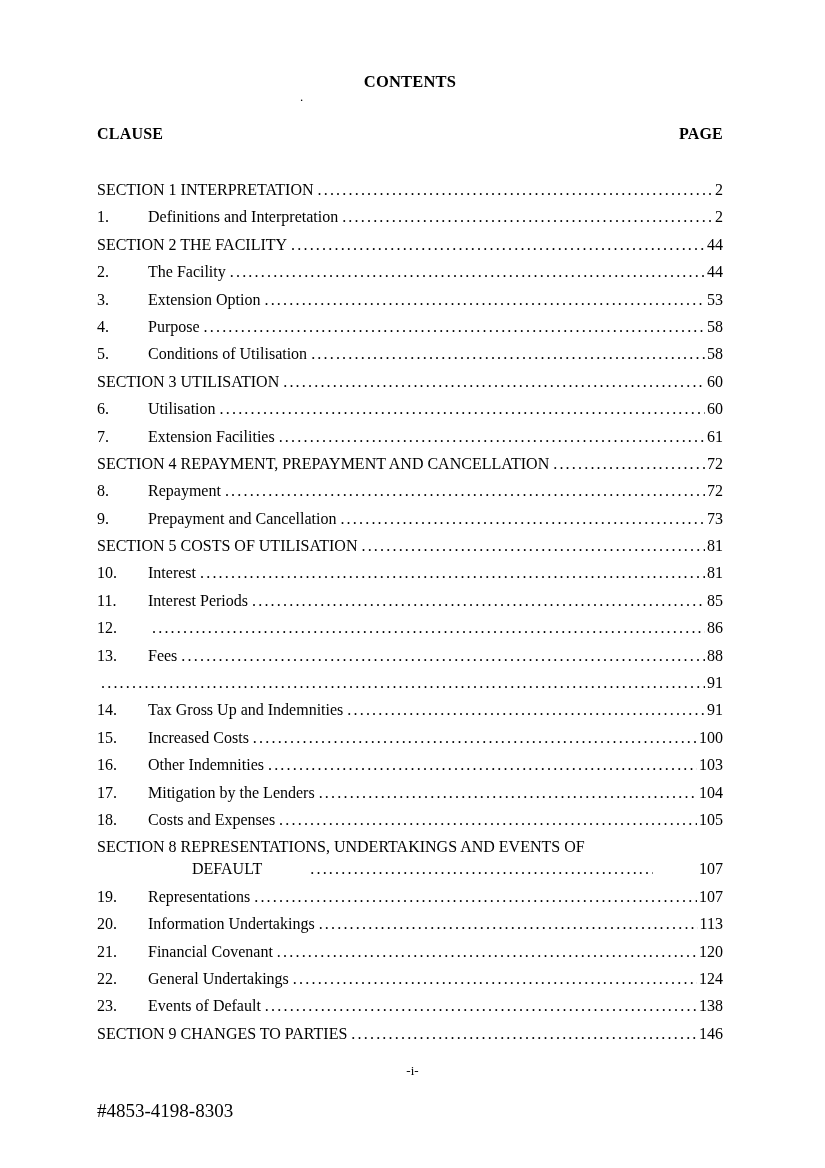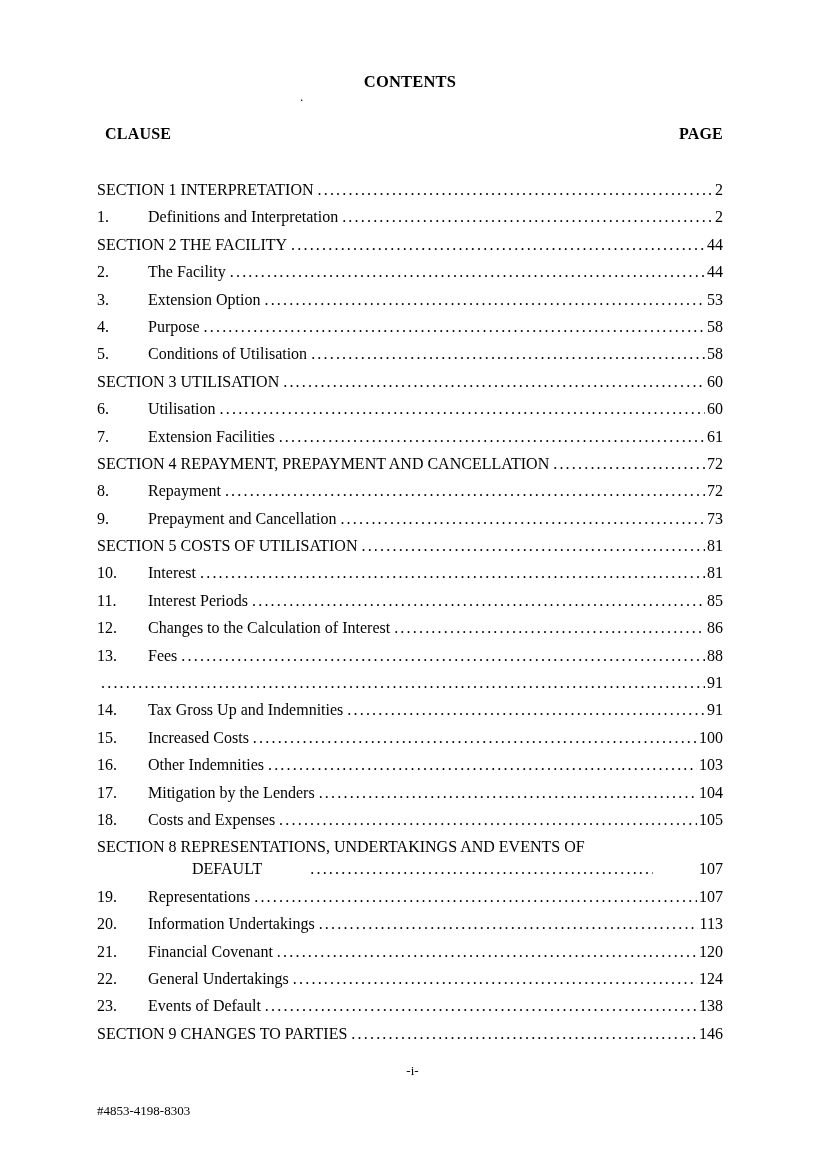--- a/index.html
+++ b/index.html
@@ -38,21 +38,20 @@
     font-size: 13px;
     line-height: 13px;
   }
   .col-headers {
     display: flex;
     justify-content: space-between;
     margin-top: 34px;
     font-weight: bold;
     line-height: 18px;
     letter-spacing: 0.2px;
-    margin-left: 8px;
   }
   .toc-list {
     margin-top: 36px;
   }
   .toc-row {
     display: flex;
     align-items: flex-start;
     line-height: 22px;
     margin-bottom: 5.4px;
     white-space: nowrap;
@@ -105,21 +104,21 @@
     text-align: center;
     font-size: 13px;
     line-height: 15px;
     font-family: "Liberation Serif", "DejaVu Serif", serif;
     color: #000000;
   }
   .footer-docid {
     position: absolute;
     left: 97px;
     top: 1103px;
-    font-size: 13px;
+    font-size: 19px;
     line-height: 15px;
     font-family: "Liberation Serif", "DejaVu Serif", serif;
     color: #000000;
   }
 </style>
 </head>
 <body>
 
 <div class="page">
   <div class="content">
@@ -220,21 +219,20 @@
     <span class="page-num">81</span>
   </div>
         <div class="toc-row clause">
     <span class="num">11.</span>
     <span class="title">Interest Periods</span>
     <span class="leader"></span>
     <span class="page-num">85</span>
   </div>
         <div class="toc-row clause">
     <span class="num">12.</span>
-    <span class="title">Changes to the Calculation of Interest</span>
     <span class="leader"></span>
     <span class="page-num">86</span>
   </div>
         <div class="toc-row clause">
     <span class="num">13.</span>
     <span class="title">Fees</span>
     <span class="leader"></span>
     <span class="page-num">88</span>
   </div>
         <div class="toc-row section">

